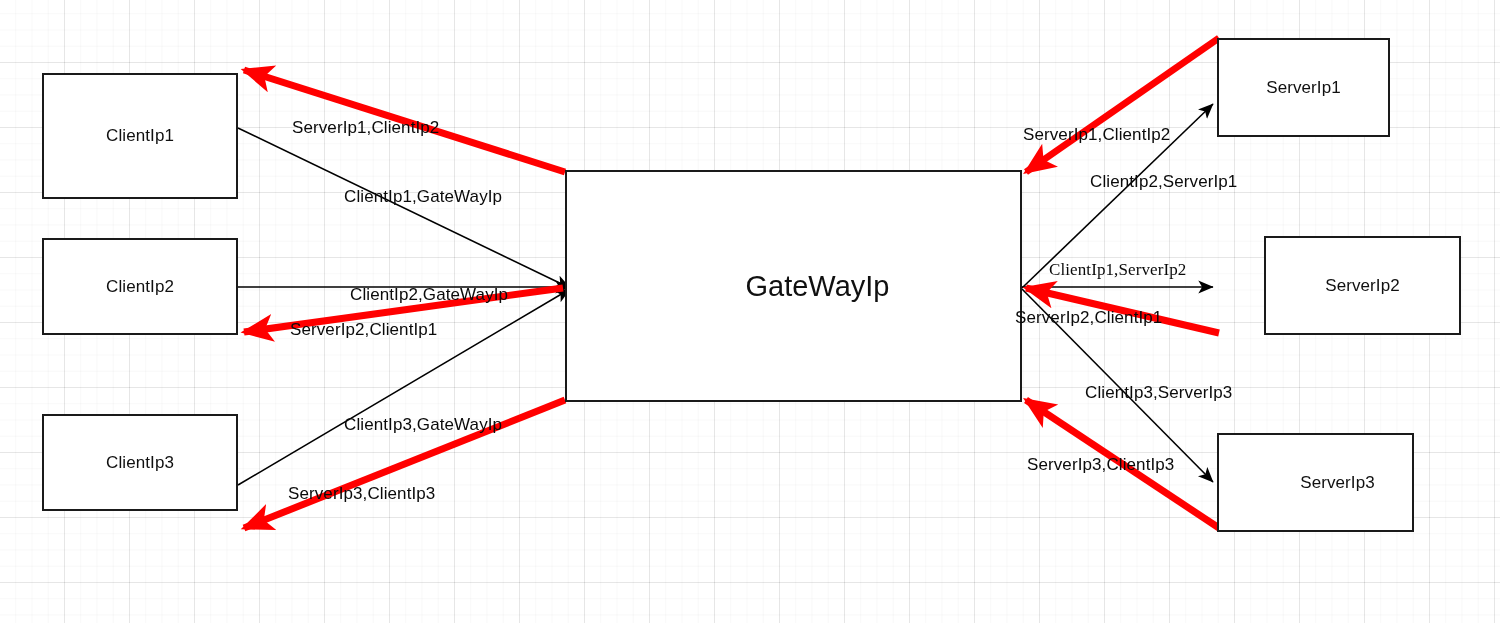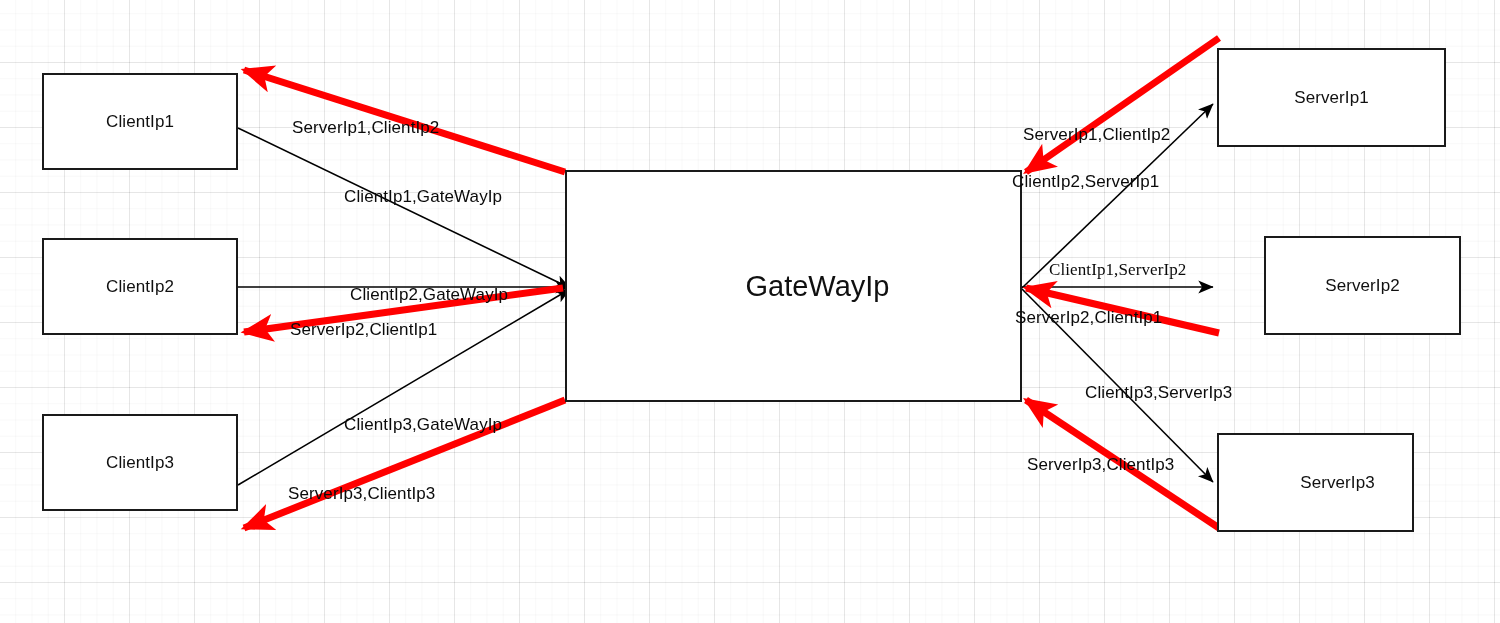--- a/index.html
+++ b/index.html
@@ -95,50 +95,50 @@
         <line x1="565" y1="172" x2="244" y2="70" stroke="#ff0000" stroke-width="7" stroke-linecap="butt" marker-end="url(#arrow-red)"></line>
         <line x1="563" y1="288" x2="244" y2="332" stroke="#ff0000" stroke-width="7" stroke-linecap="butt" marker-end="url(#arrow-red)"></line>
         <line x1="565" y1="400" x2="244" y2="528" stroke="#ff0000" stroke-width="7" stroke-linecap="butt" marker-end="url(#arrow-red)"></line>
         <line x1="1219" y1="38" x2="1026" y2="172" stroke="#ff0000" stroke-width="7" stroke-linecap="butt" marker-end="url(#arrow-red)"></line>
         <line x1="1219" y1="333" x2="1026" y2="288" stroke="#ff0000" stroke-width="7" stroke-linecap="butt" marker-end="url(#arrow-red)"></line>
         <line x1="1219" y1="528" x2="1026" y2="400" stroke="#ff0000" stroke-width="7" stroke-linecap="butt" marker-end="url(#arrow-red)"></line>
       </g>
   </svg>
 
   <div id="nodes">
-      <div class="node" style="left: 42px; top: 73px; width: 196px; height: 97px;">
+      <div class="node" style="left: 42px; top: 73px; width: 196px; height: 126px;">
         <span class="node-label">ClientIp1</span>
       </div>
       <div class="node" style="left: 42px; top: 238px; width: 196px; height: 97px;">
         <span class="node-label">ClientIp2</span>
       </div>
       <div class="node" style="left: 42px; top: 414px; width: 196px; height: 97px;">
         <span class="node-label">ClientIp3</span>
       </div>
       <div class="node gateway" style="left: 565px; top: 170px; width: 457px; height: 232px;">
         <span class="node-label">GateWayIp</span>
       </div>
-      <div class="node" style="left: 1217px; top: 48px; width: 229px; height: 99px;">
+      <div class="node" style="left: 1217px; top: 38px; width: 173px; height: 99px;">
         <span class="node-label">ServerIp1</span>
       </div>
       <div class="node" style="left: 1217px; top: 236px; width: 197px; height: 99px; margin-left: 47px;">
         <span class="node-label">ServerIp2</span>
       </div>
       <div class="node" style="left: 1217px; top: 433px; width: 197px; height: 99px; padding-left: 44px;">
         <span class="node-label">ServerIp3</span>
       </div>
     </div>
   <div id="labels">
       <div class="edge-label" style="left: 292px; top: 119px;">ServerIp1,ClientIp2</div>
       <div class="edge-label" style="left: 344px; top: 188px;">ClientIp1,GateWayIp</div>
       <div class="edge-label" style="left: 350px; top: 286px;">ClientIp2,GateWayIp</div>
       <div class="edge-label" style="left: 290px; top: 321px;">ServerIp2,ClientIp1</div>
       <div class="edge-label" style="left: 344px; top: 416px;">ClientIp3,GateWayIp</div>
       <div class="edge-label" style="left: 288px; top: 485px;">ServerIp3,ClientIp3</div>
       <div class="edge-label" style="left: 1023px; top: 126px;">ServerIp1,ClientIp2</div>
-      <div class="edge-label" style="left: 1012px; top: 173px;">ClientIp2,ServerIp1</div>
+      <div class="edge-label" style="left: 1090px; top: 173px;">ClientIp2,ServerIp1</div>
       <div class="edge-label" style="left: 1049px; top: 261px; font-family: Liberation Serif, serif;">ClientIp1,ServerIp2</div>
       <div class="edge-label" style="left: 1015px; top: 309px;">ServerIp2,ClientIp1</div>
       <div class="edge-label" style="left: 1085px; top: 384px;">ClientIp3,ServerIp3</div>
       <div class="edge-label" style="left: 1027px; top: 456px;">ServerIp3,ClientIp3</div>
     </div>
 
 </div>
 
 </body></html>

